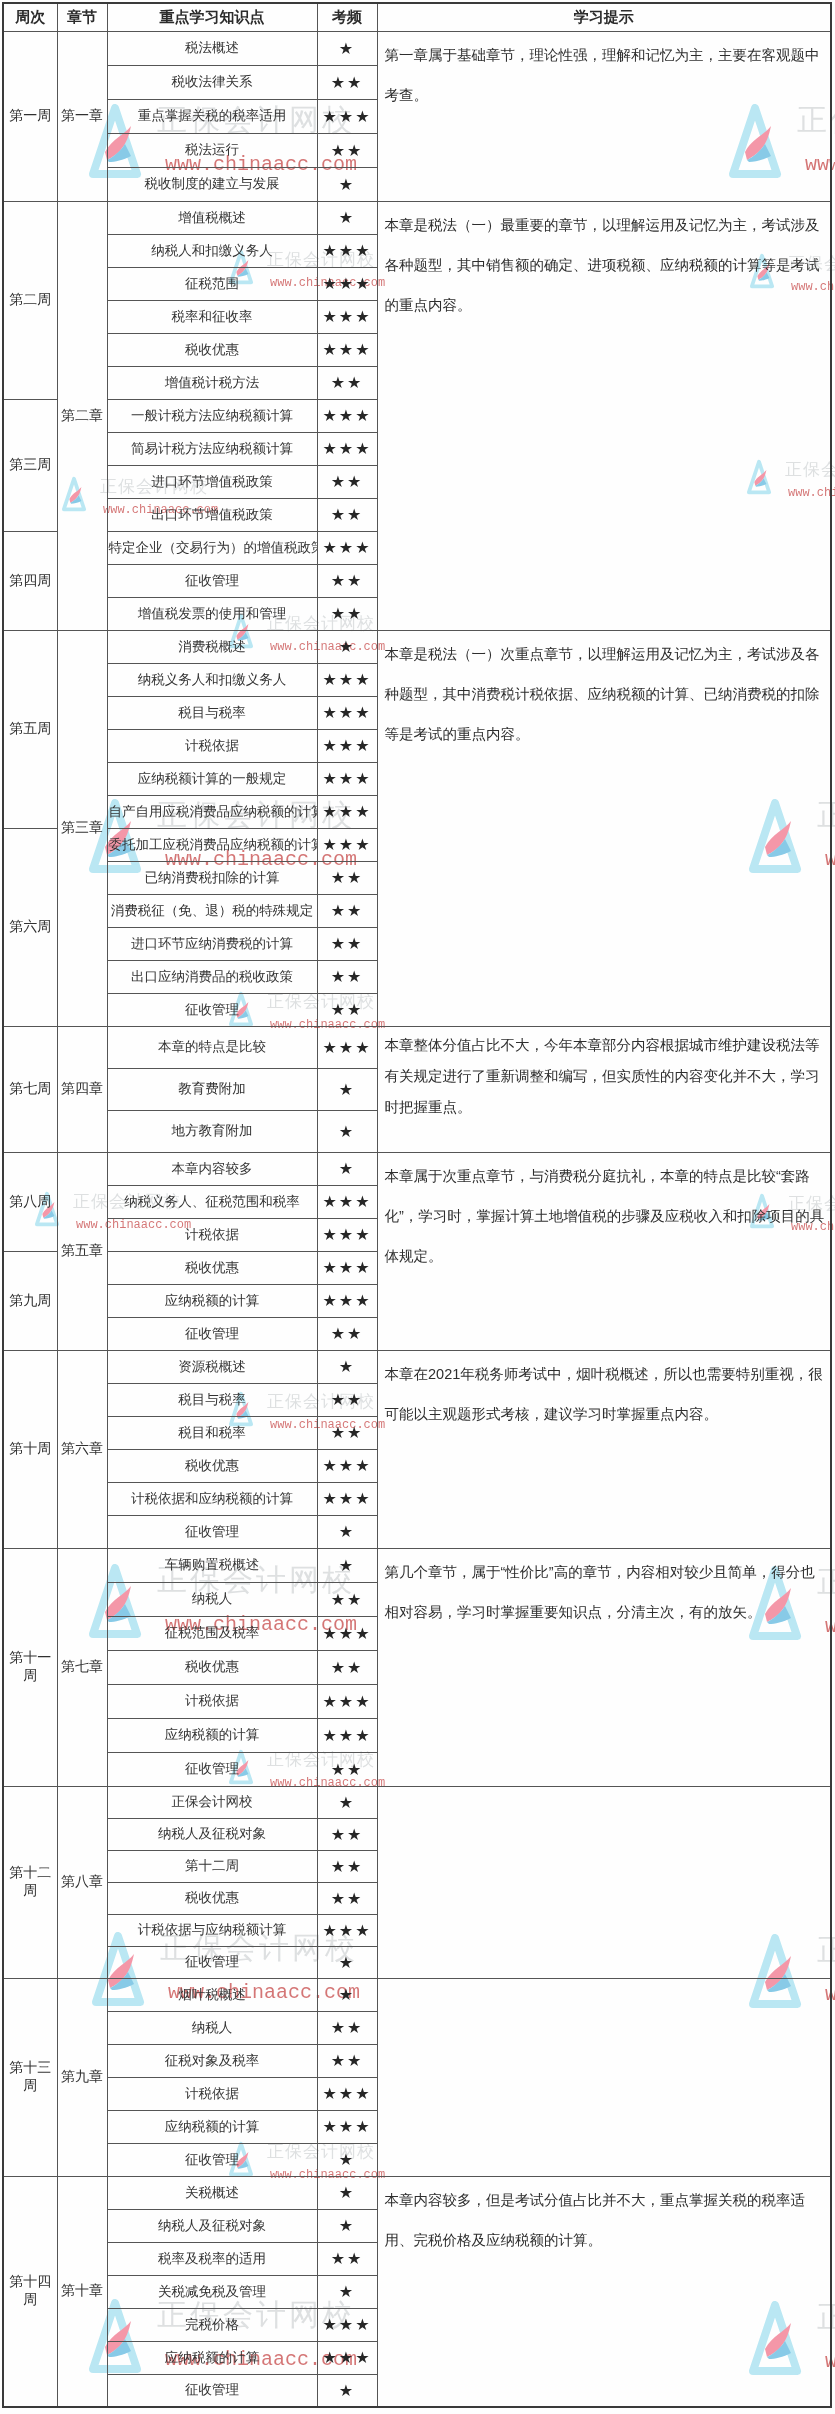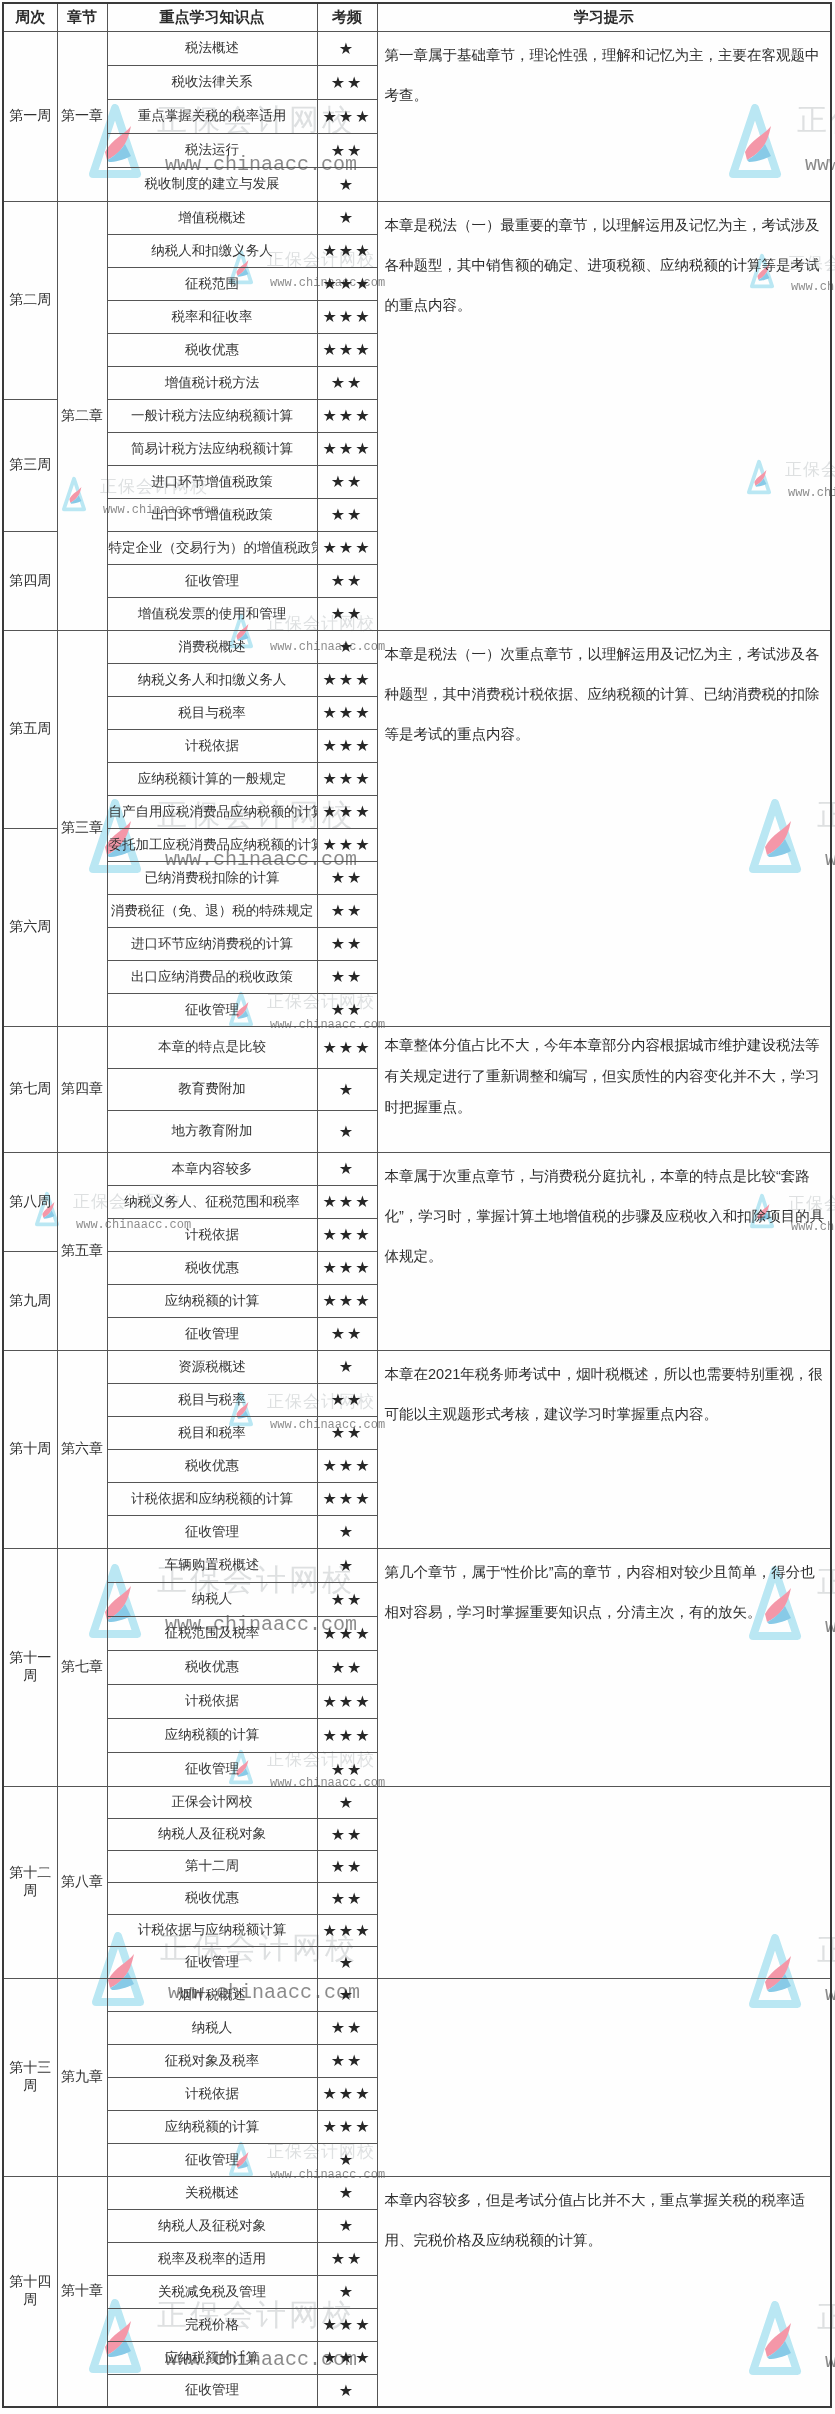--- a/index.html
+++ b/index.html
@@ -34,21 +34,21 @@
     text-align:left; vertical-align:top;
     padding:3px 4px 0 7px; line-height:40px;
     font-size:14.5px; color:#2e2e2e;
   }
   
   #wm-layer { position:absolute; left:0; top:0; width:835px; height:2414px; z-index:1; }
   .wm { position:absolute; display:flex; align-items:flex-start; opacity:0.6; pointer-events:none; }
   .wm svg { display:block; flex:none; }
   .wm .wtxt { display:flex; flex-direction:column; margin-left:12px;font-family:Liberation Mono, monospace; }
   .wm .brand { color:#c9cdcf; letter-spacing:3px; white-space:nowrap; }
-  .wm .url   { color:#404040; white-space:nowrap; }
+  .wm .url   { color:#b91c1c; white-space:nowrap; }
   .wm.lg svg { width:60px; height:82px; }
   .wm.lg .brand { font-size:30px; }
   .wm.lg .url { font-size:20px; margin-top:12px; margin-left:8px; }
   .wm.sm svg { width:28px; height:38px; }
   .wm.sm .brand { font-size:17px; letter-spacing:1px; }
   .wm.sm .url { font-size:12px; margin-top:5px; margin-left:3px; }
 </style>
 </head>
 <body>
 

